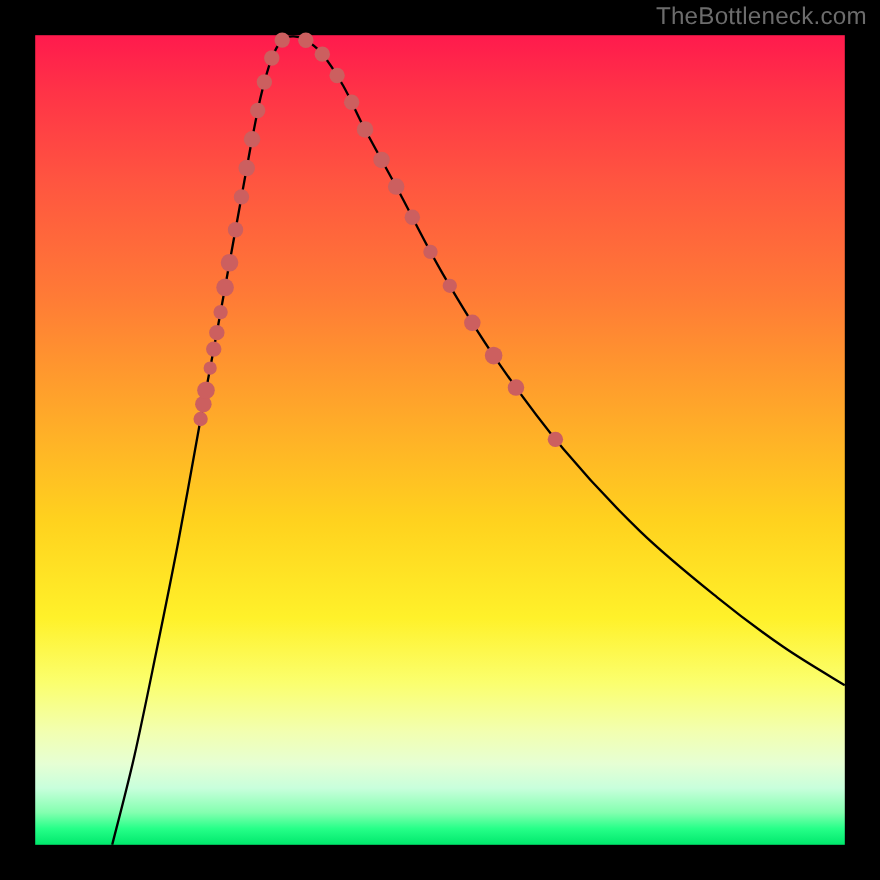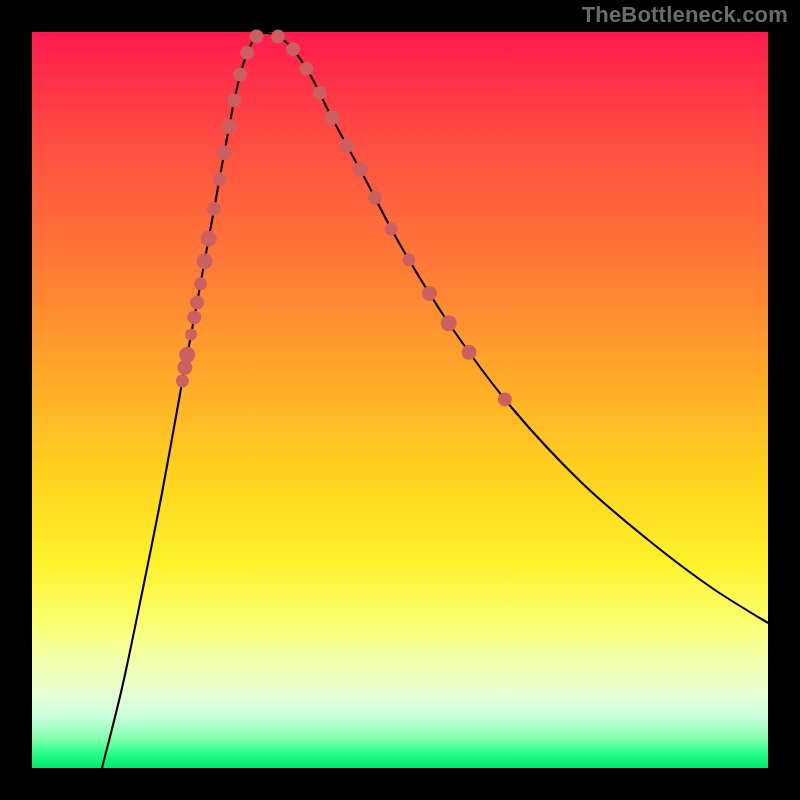--- a/index.html
+++ b/index.html
@@ -32,21 +32,21 @@
       #84ffb0 96%,
       #26ff88 98%,
       #00e86c 100%);
   }
   .watermark {
     position: absolute;
     top: 2px;
     right: 12px;
     font-family: Arial, Helvetica, sans-serif;
     font-size: 22px;
-    font-weight: 700;
+    font-weight: 400;
     color: #6c6c6c;
     letter-spacing: 0.2px;
     user-select: none;
   }
   svg.curve {
     position: absolute;
     left: 0; top: 0;
     width: 736px; height: 736px;
     overflow: visible;
   }

